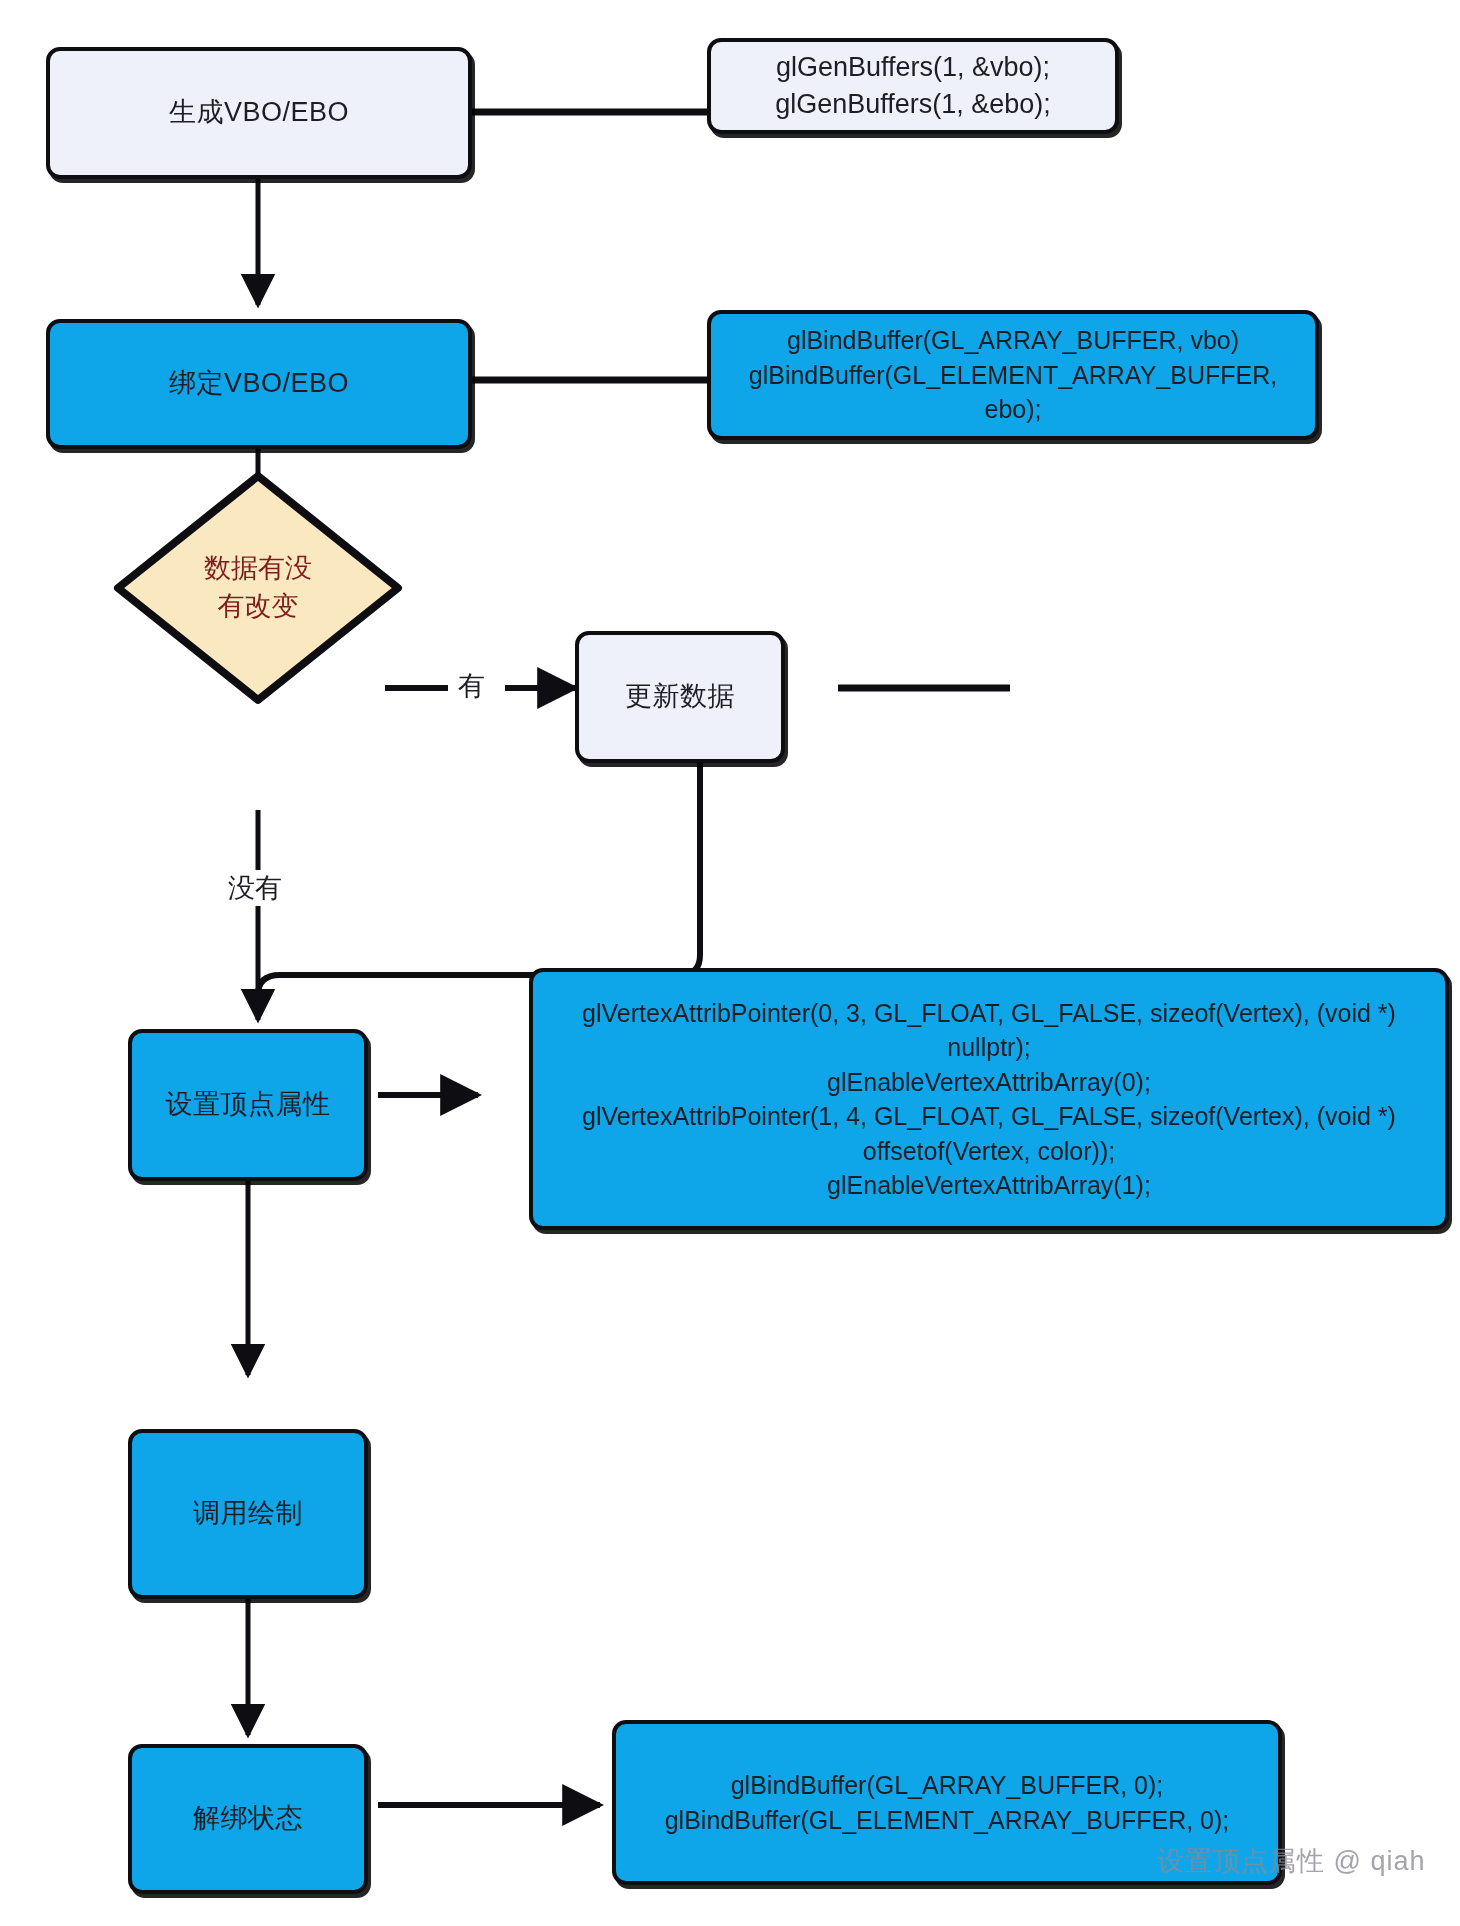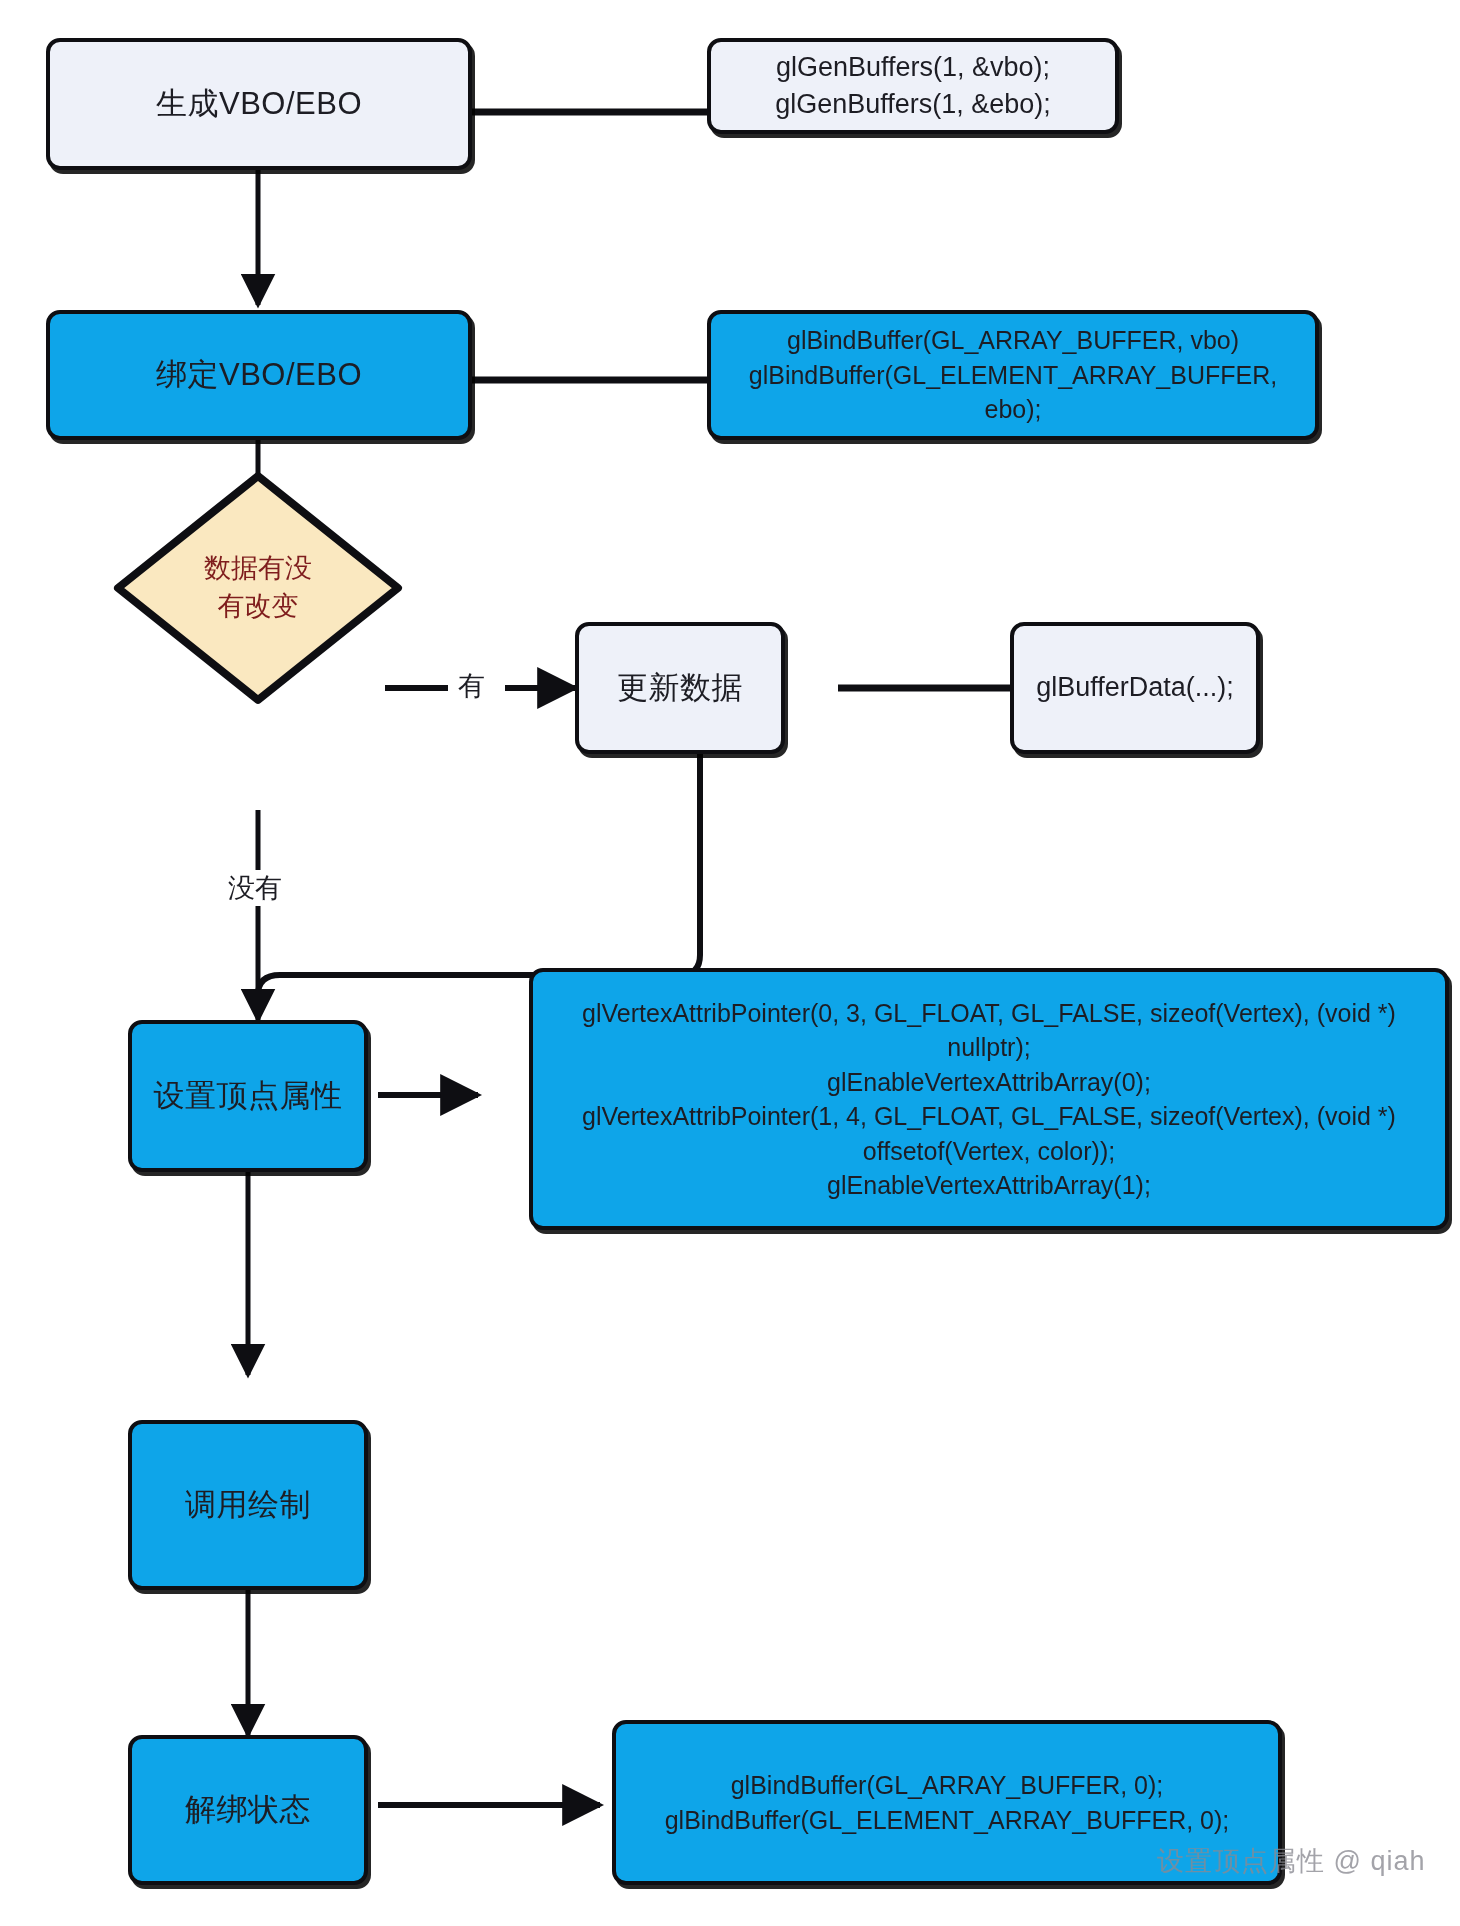--- a/index.html
+++ b/index.html
@@ -32,21 +32,21 @@
     justify-content: center;
     text-align: center;
     color: #1d1d24;
     box-shadow: 3px 4px 0 rgba(0,0,0,0.85);
     padding: 8px 14px;
     line-height: 1.38;
     white-space: pre-line;
   }
   .node.blue { background: #eef1f9; }
   .node.pink { background: #0ea5e9; }
-  .node.cn { font-size: 31px; letter-spacing: 0.5px; }
+  .node.cn { font-size: 27px; letter-spacing: 0.5px; margin-top: 9px; }
   .node.code { font-size: 27px; }
   .node.code-sm { font-size: 25px; }
 
   .diamond-wrap {
     position: absolute;
   }
   .diamond-shape {
     position: absolute;
     left: 0; top: 0;
     width: 100%;
@@ -137,21 +137,20 @@
   <div class="diamond-wrap" style="left:110px; top:468px; width:296px; height:240px;">
     <svg class="diamond-shape" viewBox="0 0 296 240" xmlns="http://www.w3.org/2000/svg">
       <polygon points="148,8 288,120 148,232 8,120" fill="#fae8c0" stroke="#0e0e12" stroke-width="8" stroke-linejoin="round"></polygon>
     </svg>
     <div class="diamond-label">数据有没
 有改变</div>
   </div>
 
   <div class="node blue cn" style="left:575px; top:622px; width:210px; height:132px;">更新数据</div>
 
-  <div class="node blue code" style="left:1010px; top:622px; width:250px; height:132px;">glBufferData(...);</div>
 
   <div class="node pink cn" style="left:128px; top:1020px; width:240px; height:152px;">设置顶点属性</div>
 
   <div class="node pink code-sm" style="left:488px; top:968px; width:920px; height:262px; padding:16px 40px;margin-left:41px;">glVertexAttribPointer(0, 3, GL_FLOAT, GL_FALSE, sizeof(Vertex), (void *) nullptr);
 glEnableVertexAttribArray(0);
 glVertexAttribPointer(1, 4, GL_FLOAT, GL_FALSE, sizeof(Vertex), (void *) offsetof(Vertex, color));
 glEnableVertexAttribArray(1);</div>
 
   <div class="node pink cn" style="left:128px; top:1735px; width:240px; height:150px;">解绑状态</div>
 

